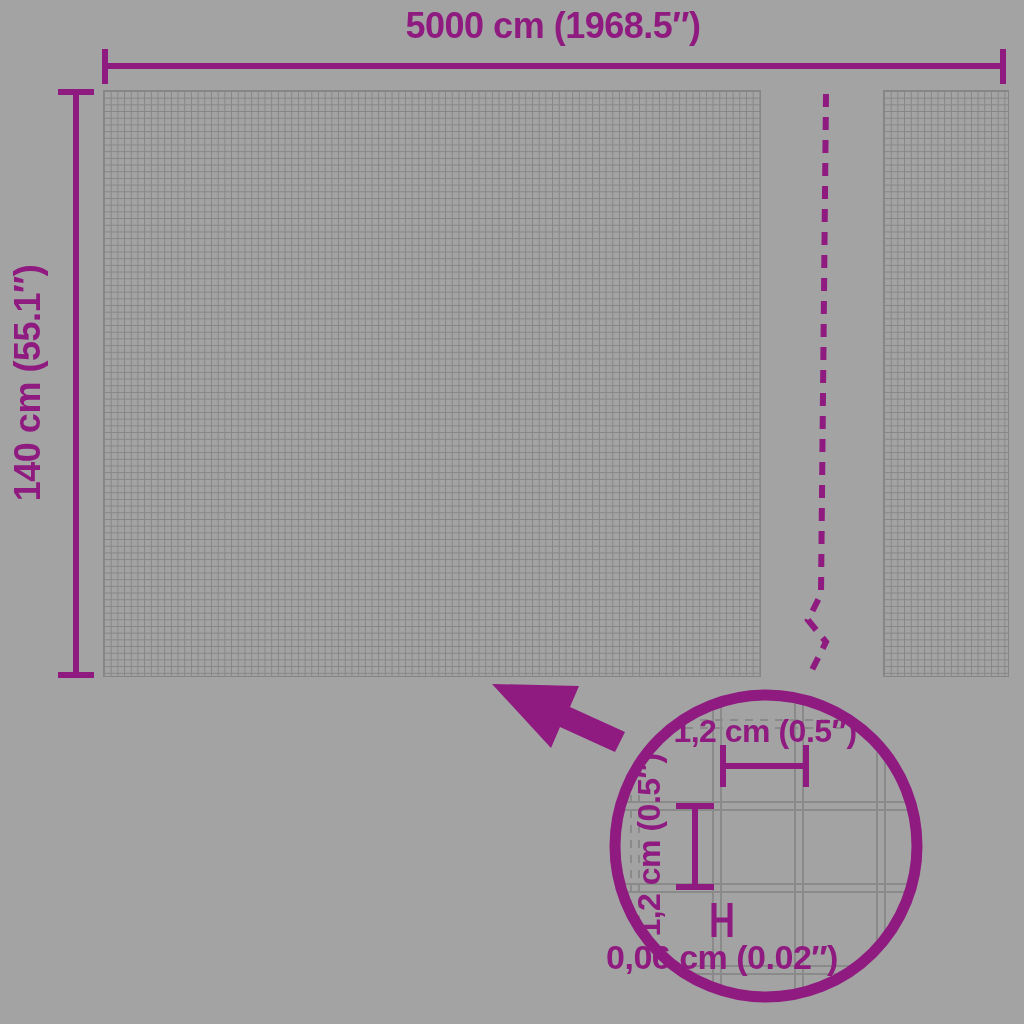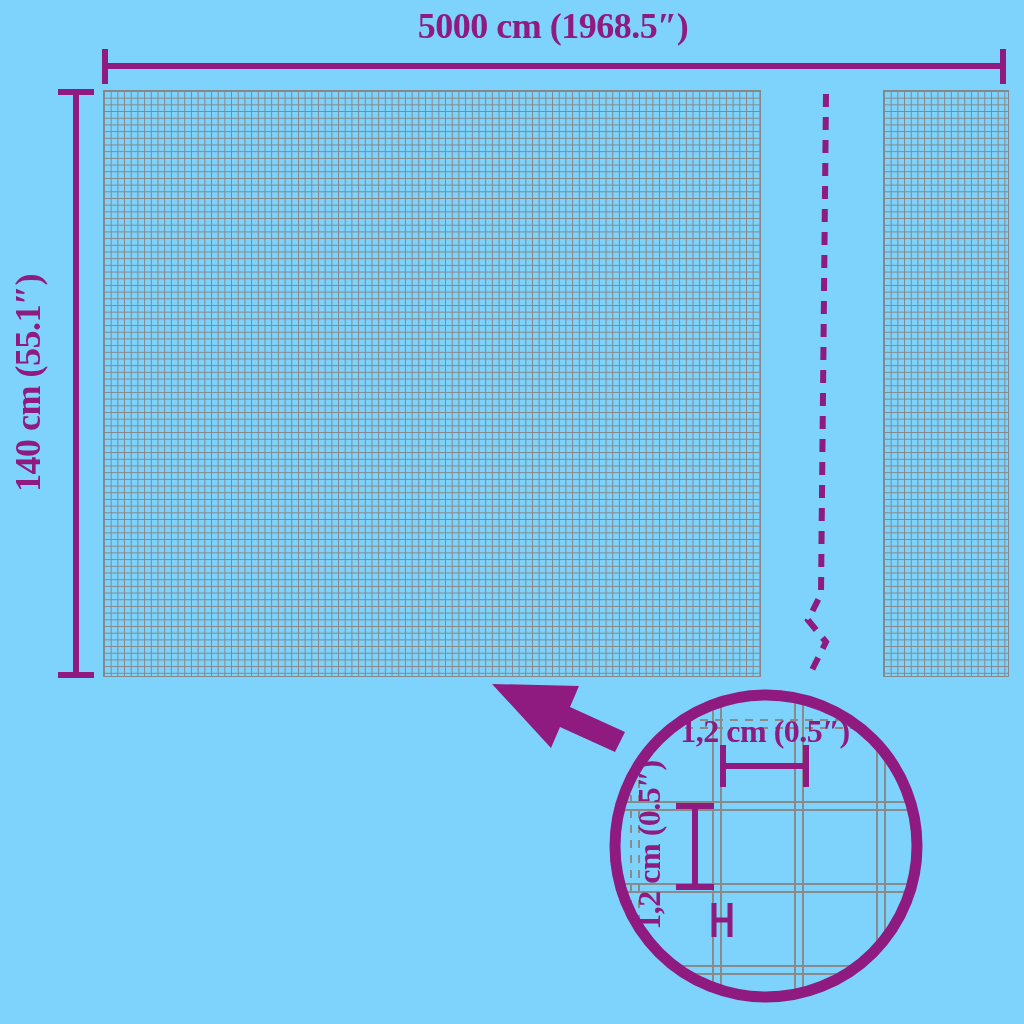--- a/index.html
+++ b/index.html
@@ -1,20 +1,20 @@
 <!DOCTYPE html>
 <html><head>
 <meta charset="utf-8">
 <style>
   html,body{margin:0;padding:0;}
   body{
     width:1024px;height:1024px;background:#ffffff;overflow:hidden;
     font-family:"Liberation Sans","DejaVu Sans",sans-serif;
   }
-  .canvas{position:relative;width:1024px;height:1024px;background:#7dd3fc;font-family:Liberation Serif, serif;}
+  .canvas{position:relative;width:1024px;height:1024px;background:#a3a3a3;}
 
   
   .mesh{
     position:absolute;
     box-sizing:border-box;
     border:1px solid #868686;
     background-image:
       linear-gradient(to right,#868686 1px,transparent 1px),
       linear-gradient(to bottom,#868686 1px,transparent 1px);
     background-size:6.7px 6.7px;
@@ -117,13 +117,14 @@
   </svg>
 
   <div class="lbl lbl-main lbl-width">5000 cm (1968.5″)</div>
 
   <div class="lbl lbl-main lbl-height">140 cm (55.1″)</div>
 
   <div class="lbl lbl-detail lbl-mesh-w">1,2 cm (0.5″)</div>
 
   <div class="lbl lbl-detail lbl-mesh-h">1,2 cm (0.5″)</div>
 
+  <div class="lbl lbl-thick lbl-thickness">0,06 cm (0.02″)</div>
 </div>
 
 </body></html>

